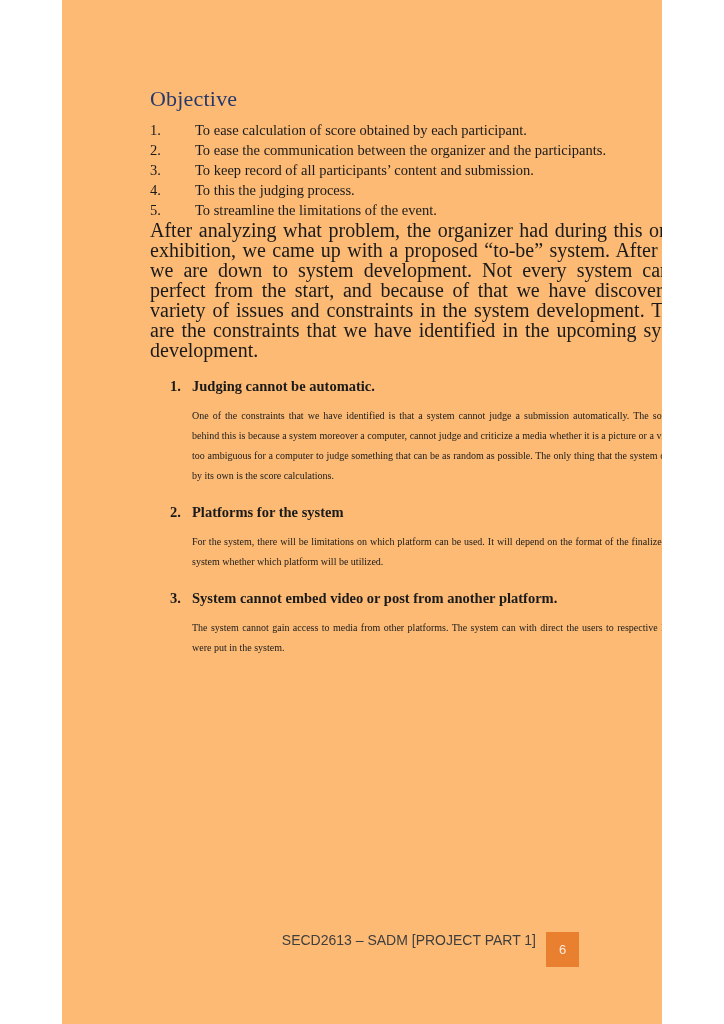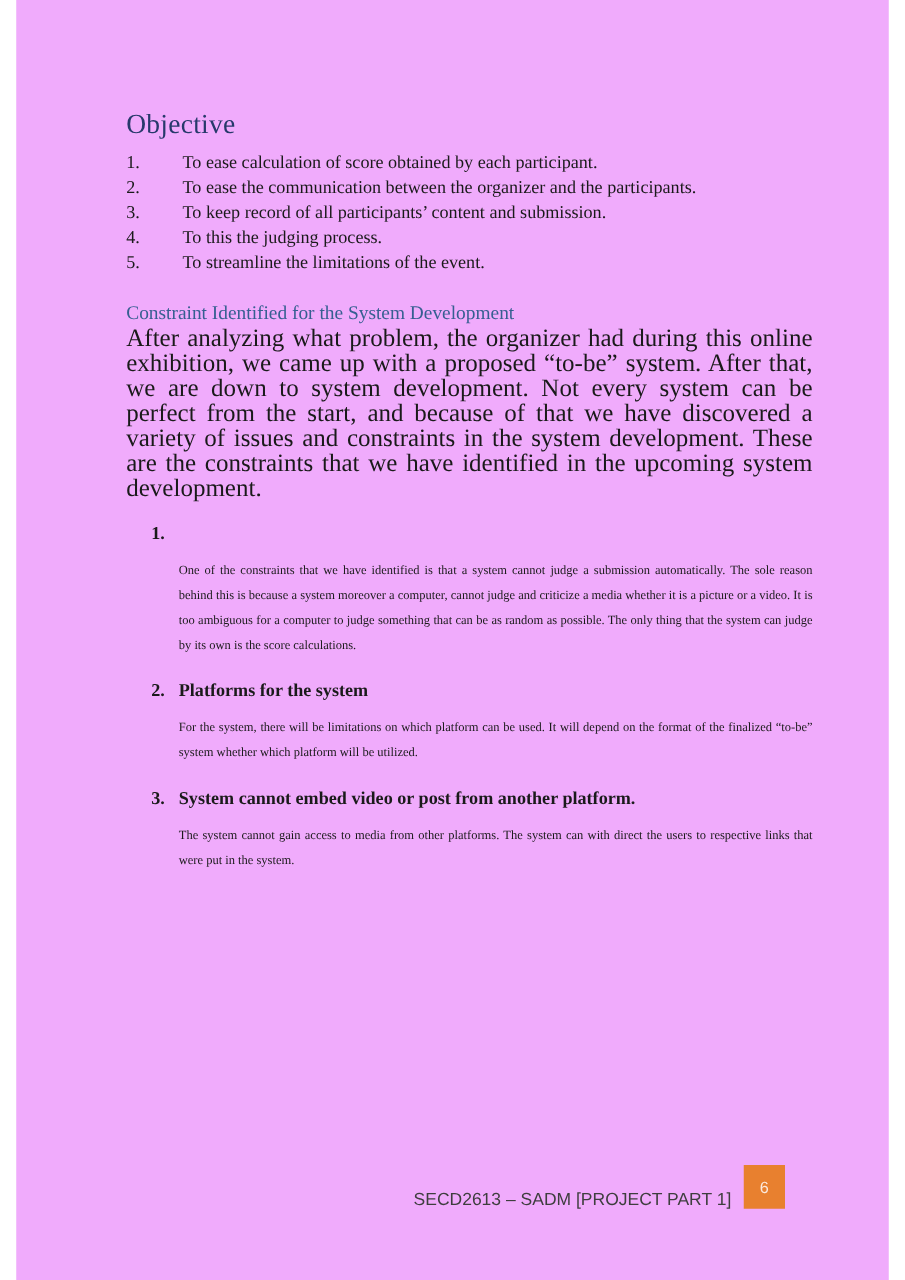--- a/index.html
+++ b/index.html
@@ -1,22 +1,22 @@
 <!DOCTYPE html>
 <html><head>
 <meta charset="utf-8">
 <style>
   * { margin: 0; padding: 0; box-sizing: border-box; }
   html, body { background: #ffffff; }
   .page {
     position: relative;
-    width: 698px;
+    width: 600px;
     height: 1024px;
     margin: 0 auto;
-    background: #f0abfc;
+    background: #fdba74;
     overflow: hidden;
     font-family: "Liberation Serif", serif;
     color: #1a1a1a;
   }
   .content {
     position: absolute;
     top: 86px;
     left: 88px;
     width: 549px;
   }
@@ -63,21 +63,21 @@
     width: 507px;
     font-size: 10px;
     line-height: 20px;
     text-align: justify;
   }
   .footer {
     position: absolute;
     top: 932px;
     right: 83px;
     display: flex;
-    align-items: flex-end;
+    align-items: flex-start;
     font-family: "Liberation Sans", sans-serif;
   }
   .footer-label {
     font-size: 14px;
     color: #3e3e3e;
     margin-right: 10px;
     white-space: nowrap;
   }
   .page-badge {
     width: 33px;
@@ -113,27 +113,27 @@
       <div class="objective-item">
         <span class="num">4.</span>
         <span class="txt">To this the judging process.</span>
       </div>
       <div class="objective-item">
         <span class="num">5.</span>
         <span class="txt">To streamline the limitations of the event.</span>
       </div>
     </div>
 
-    <h2 class="section-heading" style="color: rgb(54, 95, 145);">Constraint Identified for the System Development</h2>
 
     <p class="intro">After analyzing what problem, the organizer had during this online exhibition, we came up with a proposed “to-be” system. After that, we are down to system development. Not every system can be perfect from the start, and because of that we have discovered a variety of issues and constraints in the system development. These are the constraints that we have identified in the upcoming system development.</p>
 
     <div class="constraint">
       <div class="constraint-heading">
         <span class="num">1.</span>
+        <span class="ttl">Judging cannot be automatic.</span>
       </div>
       <p class="constraint-body">One of the constraints that we have identified is that a system cannot judge a submission automatically. The sole reason behind this is because a system moreover a computer, cannot judge and criticize a media whether it is a picture or a video. It is too ambiguous for a computer to judge something that can be as random as possible. The only thing that the system can judge by its own is the score calculations.</p>
     </div>
 
     <div class="constraint">
       <div class="constraint-heading">
         <span class="num">2.</span>
         <span class="ttl">Platforms for the system</span>
       </div>
       <p class="constraint-body">For the system, there will be limitations on which platform can be used. It will depend on the format of the finalized “to-be” system whether which platform will be utilized.</p>

